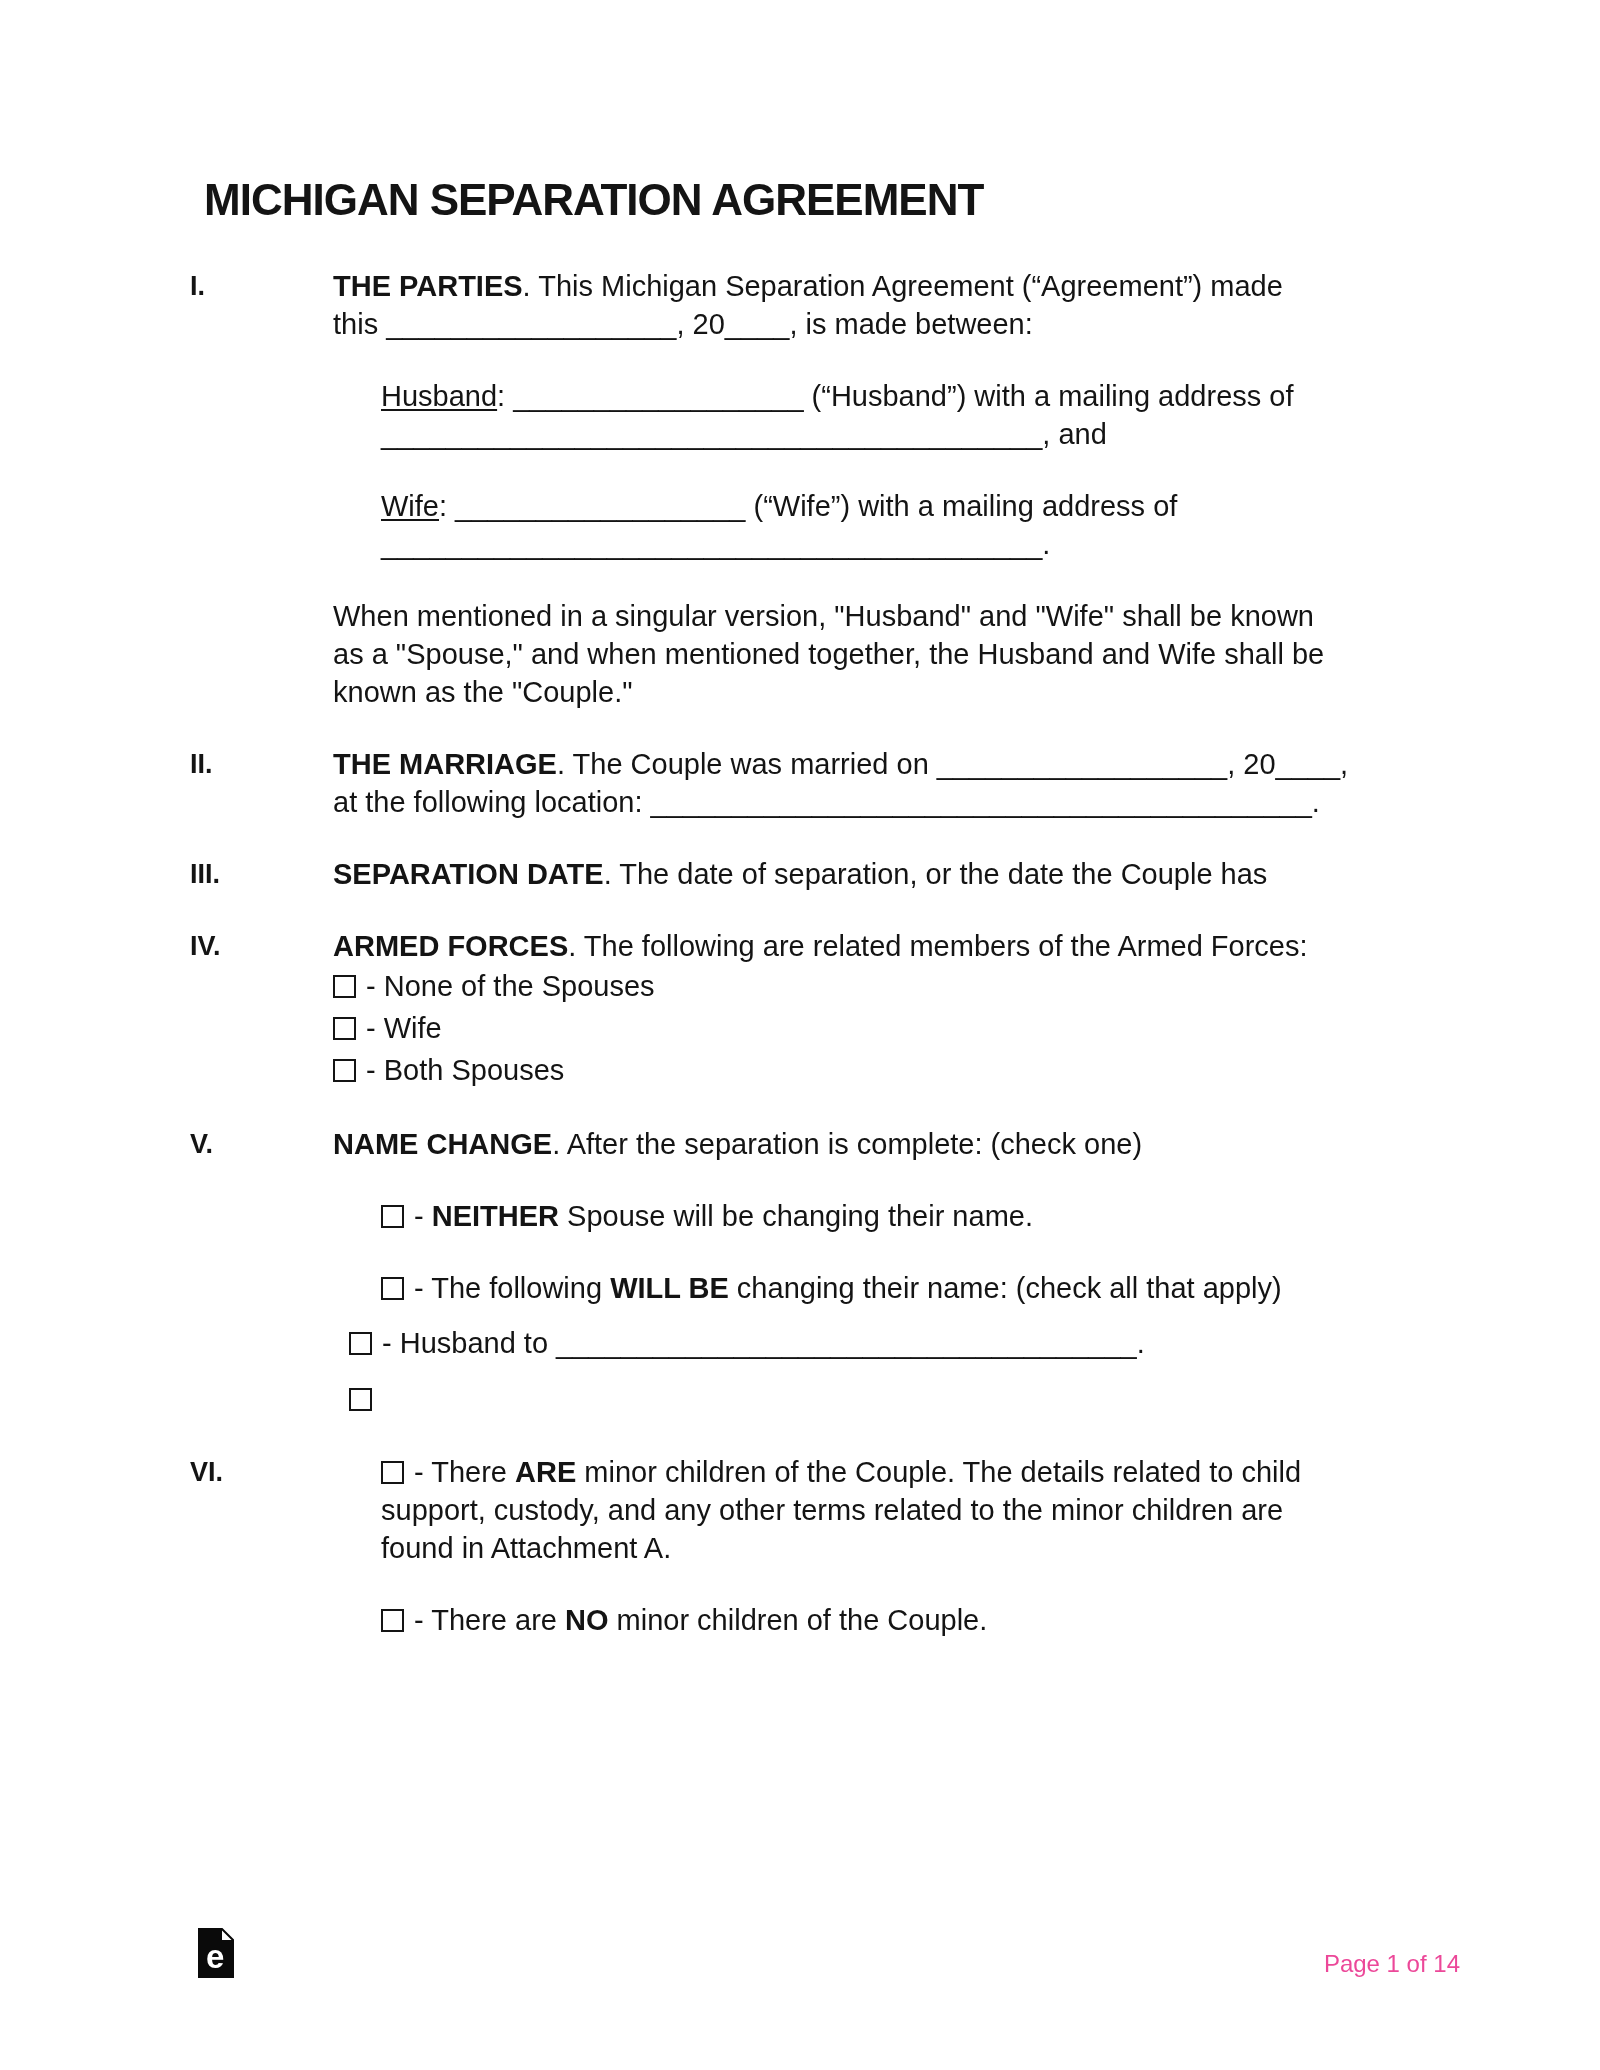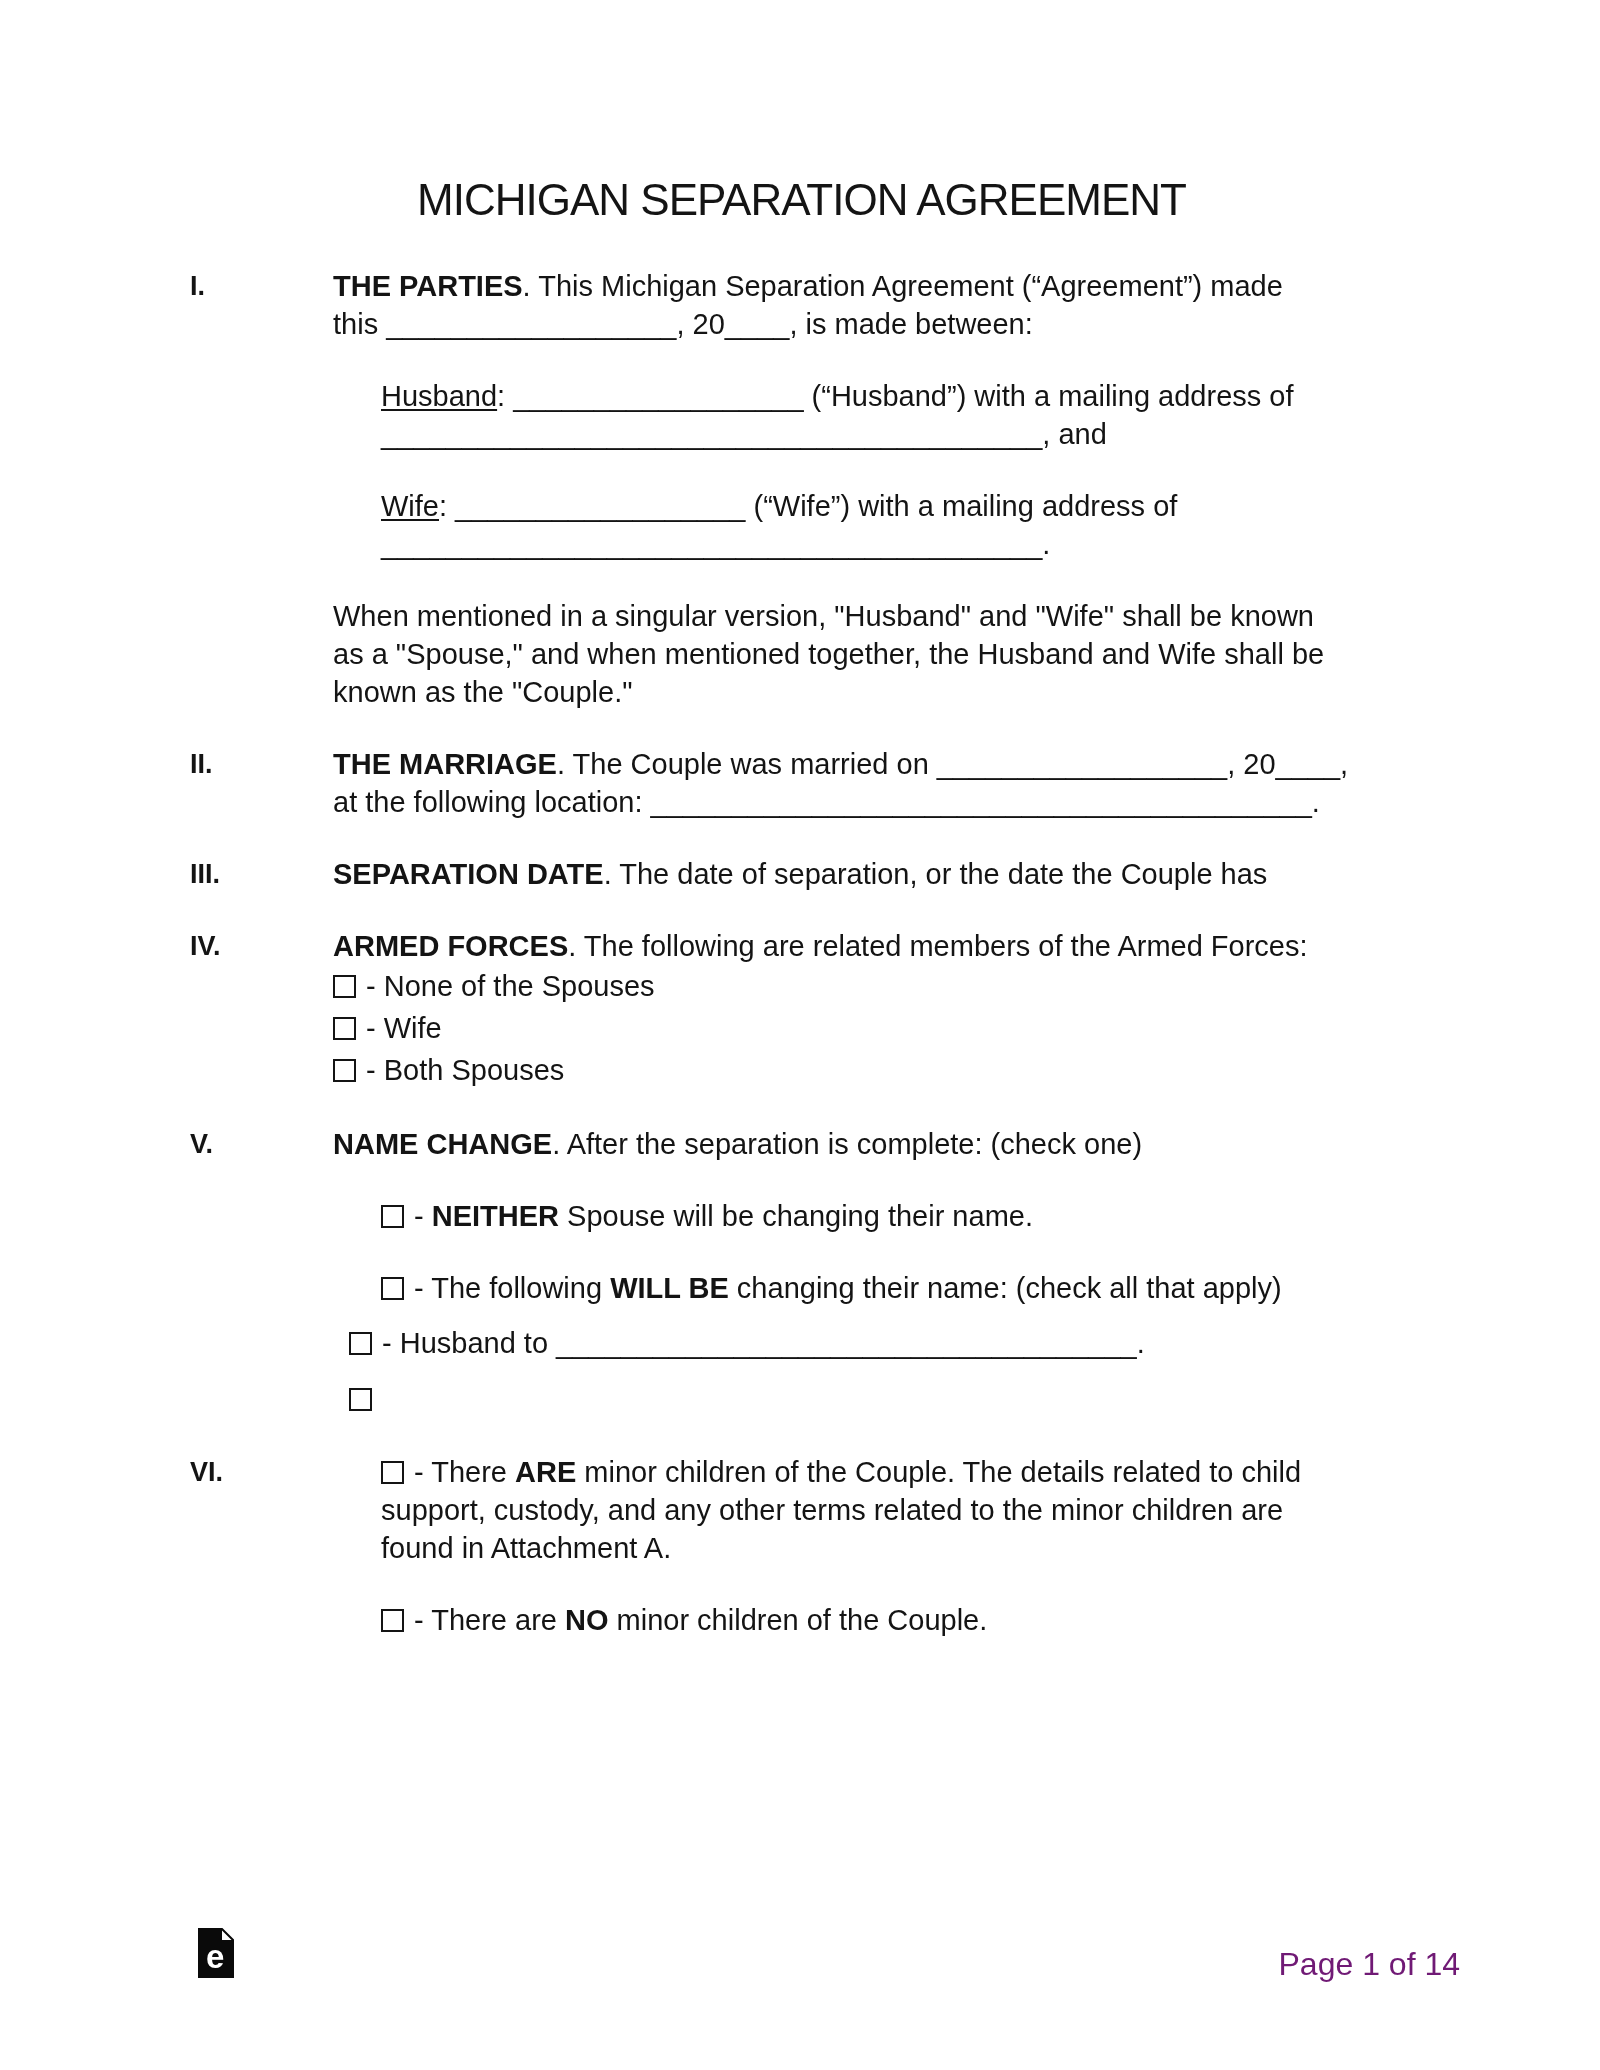--- a/index.html
+++ b/index.html
@@ -4,22 +4,22 @@
 <style>
   html,body{margin:0;padding:0;background:#ffffff;}
   body{
     width:1600px;height:2070px;
     font-family:"Liberation Sans",sans-serif;
     color:#141414;position:relative;overflow:hidden;
   }
   .page{position:absolute;inset:0;background:#ffffff;}
   .inner{padding:175px 215px 0 190px;}
   h1.doc-title{
-    font-size:44px;line-height:50px;font-weight:400;letter-spacing:-1px;
-    text-align:center;margin:0 0 42px;position:relative;left:14px;
+    font-size:44px;line-height:50px;font-weight:700;letter-spacing:-1px;
+    text-align:left;margin:0 0 42px;position:relative;left:14px;
   }
   .sec{display:grid;grid-template-columns:143px 1fr;margin-bottom:34px;}
   .num{font-weight:700;font-size:27px;line-height:38px;}
   .para{font-size:29px;line-height:38px;margin:0 0 34px;}
   .content > .para:last-child, .content > .opts:last-child{margin-bottom:0;}
   .line{display:block;}
   .ind1{margin-left:48px;}
   .ind2{margin-left:145px;}
   .bold{font-weight:700;}
   .und{text-decoration:underline;text-underline-offset:3px;}
@@ -29,21 +29,21 @@
   }
   .opts{margin:0;}
   .opt{line-height:42px;margin:0;}
   .sub{line-height:40px;margin:16px;}
   .mb0{margin-bottom:0;}
   .mb6{margin-bottom:6px;}
   .footer{
     position:absolute;left:198px;right:140px;bottom:92px;
     display:flex;justify-content:space-between;align-items:flex-end;
   }
-  .page-label{font-size:32px;line-height:28px;color:#701a75;}
+  .page-label{font-size:24px;line-height:28px;color:#ec4899;}
   .logo-text{font-family:"Liberation Sans",sans-serif;font-weight:700;}
 </style>
 </head>
 <body>
 
 <div class="page">
   <div class="inner">
 
     <h1 class="doc-title">MICHIGAN SEPARATION AGREEMENT</h1>
 

